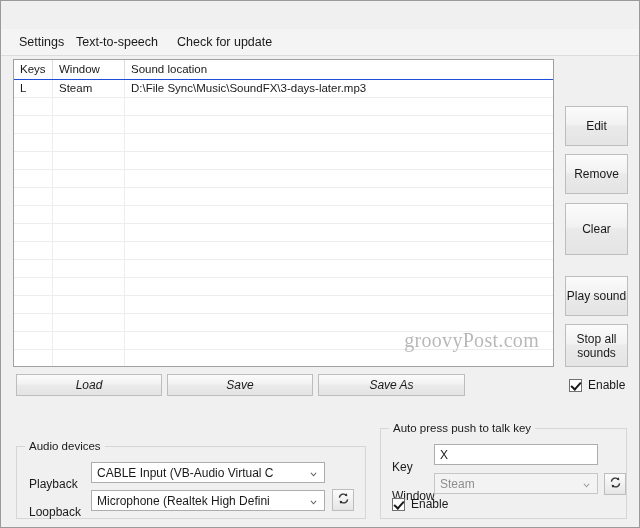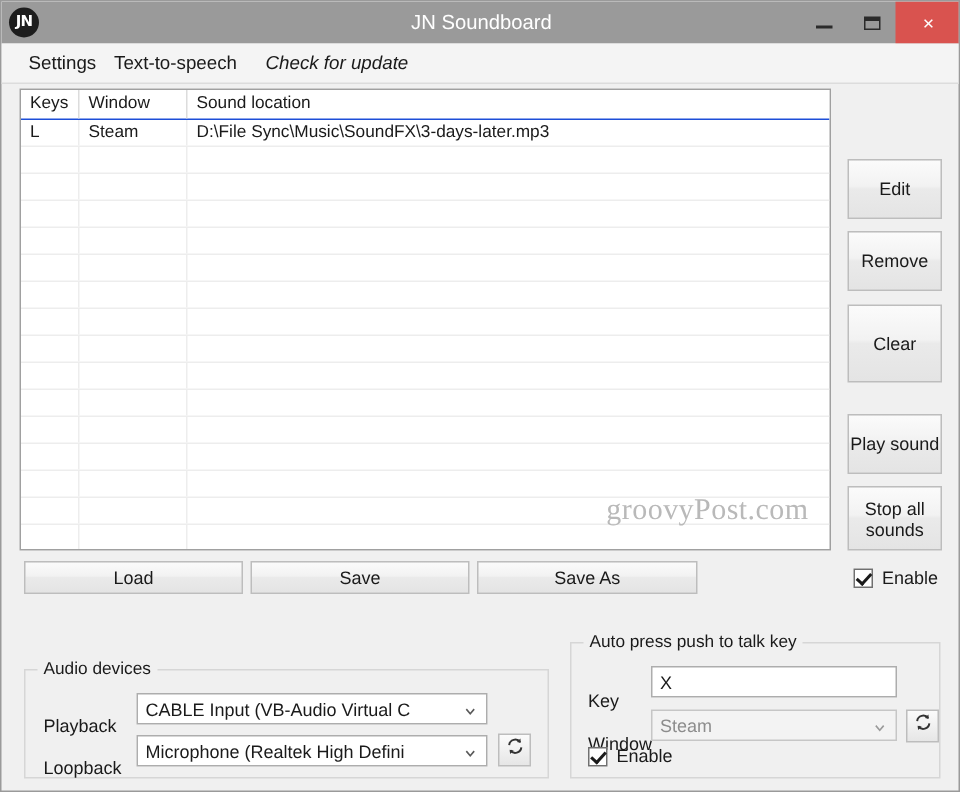--- a/index.html
+++ b/index.html
@@ -107,21 +107,21 @@
     top: 4px;
     height: 18px;
     line-height: 18px;
     font-size: 12.5px;
     color: #1a1a1a;
     padding: 0 4px;
     white-space: nowrap;
   }
   .menu-settings { left: 14px; }
   .menu-tts { left: 71px; }
-  .menu-update { left: 172px; font-style: italic; }
+  .menu-update { left: 172px; }
 
   
   .listview {
     position: absolute;
     left: 12px; top: 58px;
     width: 541px; height: 308px;
     background: #ffffff;
     border: 1px solid #a0a0a0;
     box-sizing: border-box;
     overflow: hidden;
@@ -203,21 +203,21 @@
   .enable-right {
     position: absolute;
     left: 568px; top: 377px;
     display: flex;
     align-items: center;
     font-size: 12px;
     color: #1a1a1a;
   }
 
   
-  .bottom-btn { position: absolute; top: 373px; height: 22px; }
+  .bottom-btn { position: absolute; top: 373px; height: 22px; font-style: italic; }
   .btn-load   { left: 15px;  width: 146px; }
   .btn-save   { left: 166px; width: 146px; }
   .btn-saveas { left: 317px; width: 147px; }
 
   
   .cb {
     width: 13px; height: 13px;
     border: 1px solid #707070;
     background: #ffffff;
     box-sizing: border-box;
@@ -307,33 +307,20 @@
     display: flex;
     align-items: center;
     justify-content: center;
   }
 </style>
 </head>
 <body>
 
 <div class="app-window">
 
-  <div class="titlebar">
-    <div class="app-icon">JN</div>
-    <div class="title-text">JN Soundboard</div>
-    <div class="win-btns">
-      <div class="win-btn">
-        <span class="min-glyph"></span>
-      </div>
-      <div class="win-btn">
-        <span class="max-glyph"></span>
-      </div>
-      <div class="win-btn close">×</div>
-    </div>
-  </div>
 
   <div class="menubar">
     <div class="menu-item menu-settings">Settings</div>
     <div class="menu-item menu-tts">Text-to-speech</div>
     <div class="menu-item menu-update">Check for update</div>
   </div>
 
   <div class="listview">
     <div class="lv-header">
       <div class="th col-keys">Keys</div>

